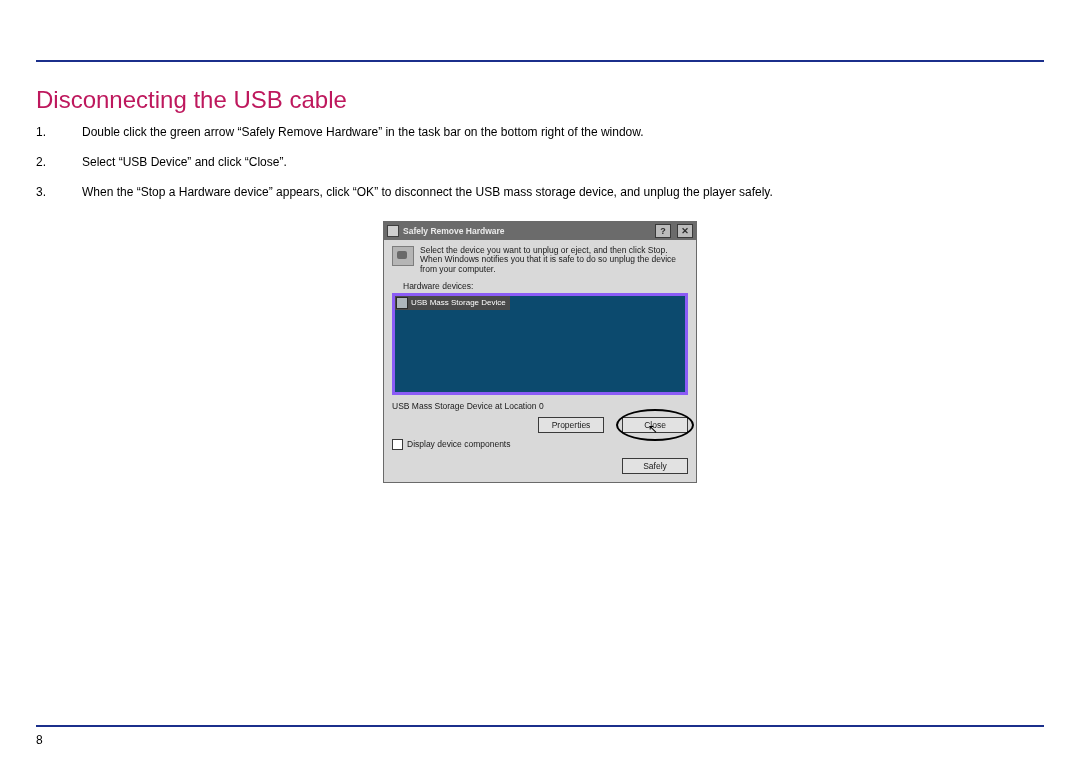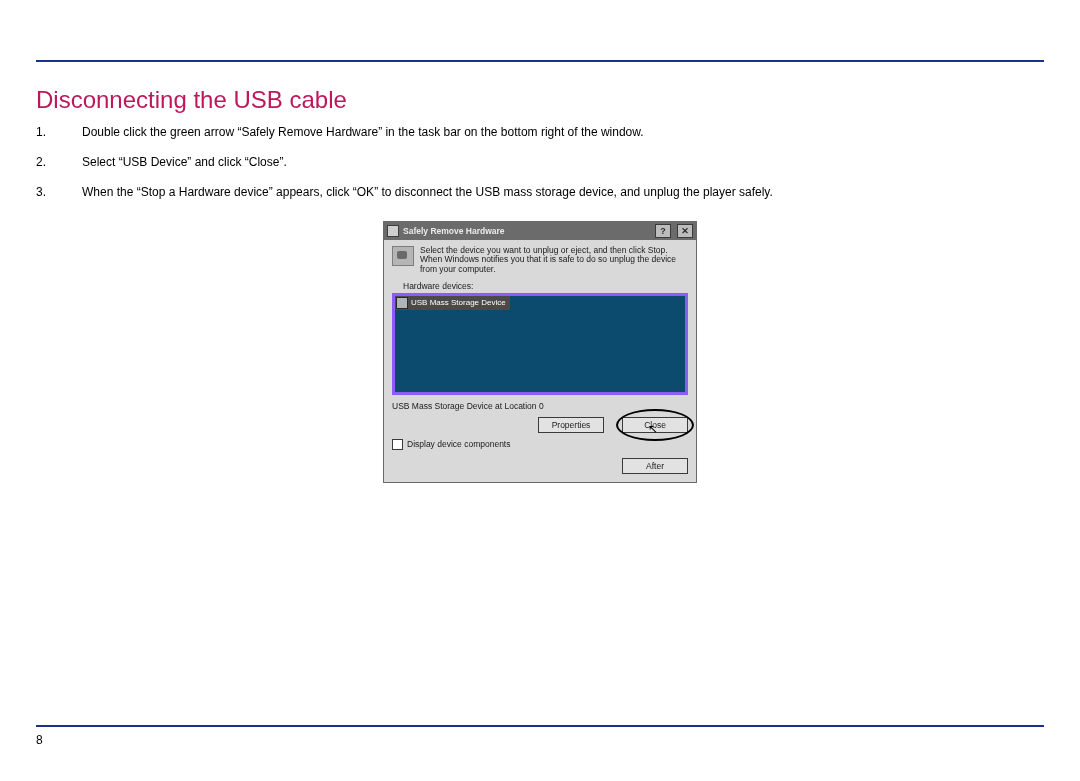--- a/index.html
+++ b/index.html
@@ -234,20 +234,20 @@
         <span class="winbtn">Properties</span>
         <span class="winbtn">Close</span>
         <span class="highlight-ellipse"></span>
         <span class="cursor">↖</span>
       </div>
       <div class="chk-row">
         <span class="chk"></span>
         <span>Display device components</span>
       </div>
       <div class="close-row">
-        <span class="winbtn">After</span>
+        <span class="winbtn">Safely</span>
       </div>
     </div>
   </div>
 
   <div class="bottom-rule"></div>
   <div class="page-number">8</div>
 </div>
 
 </body></html>

